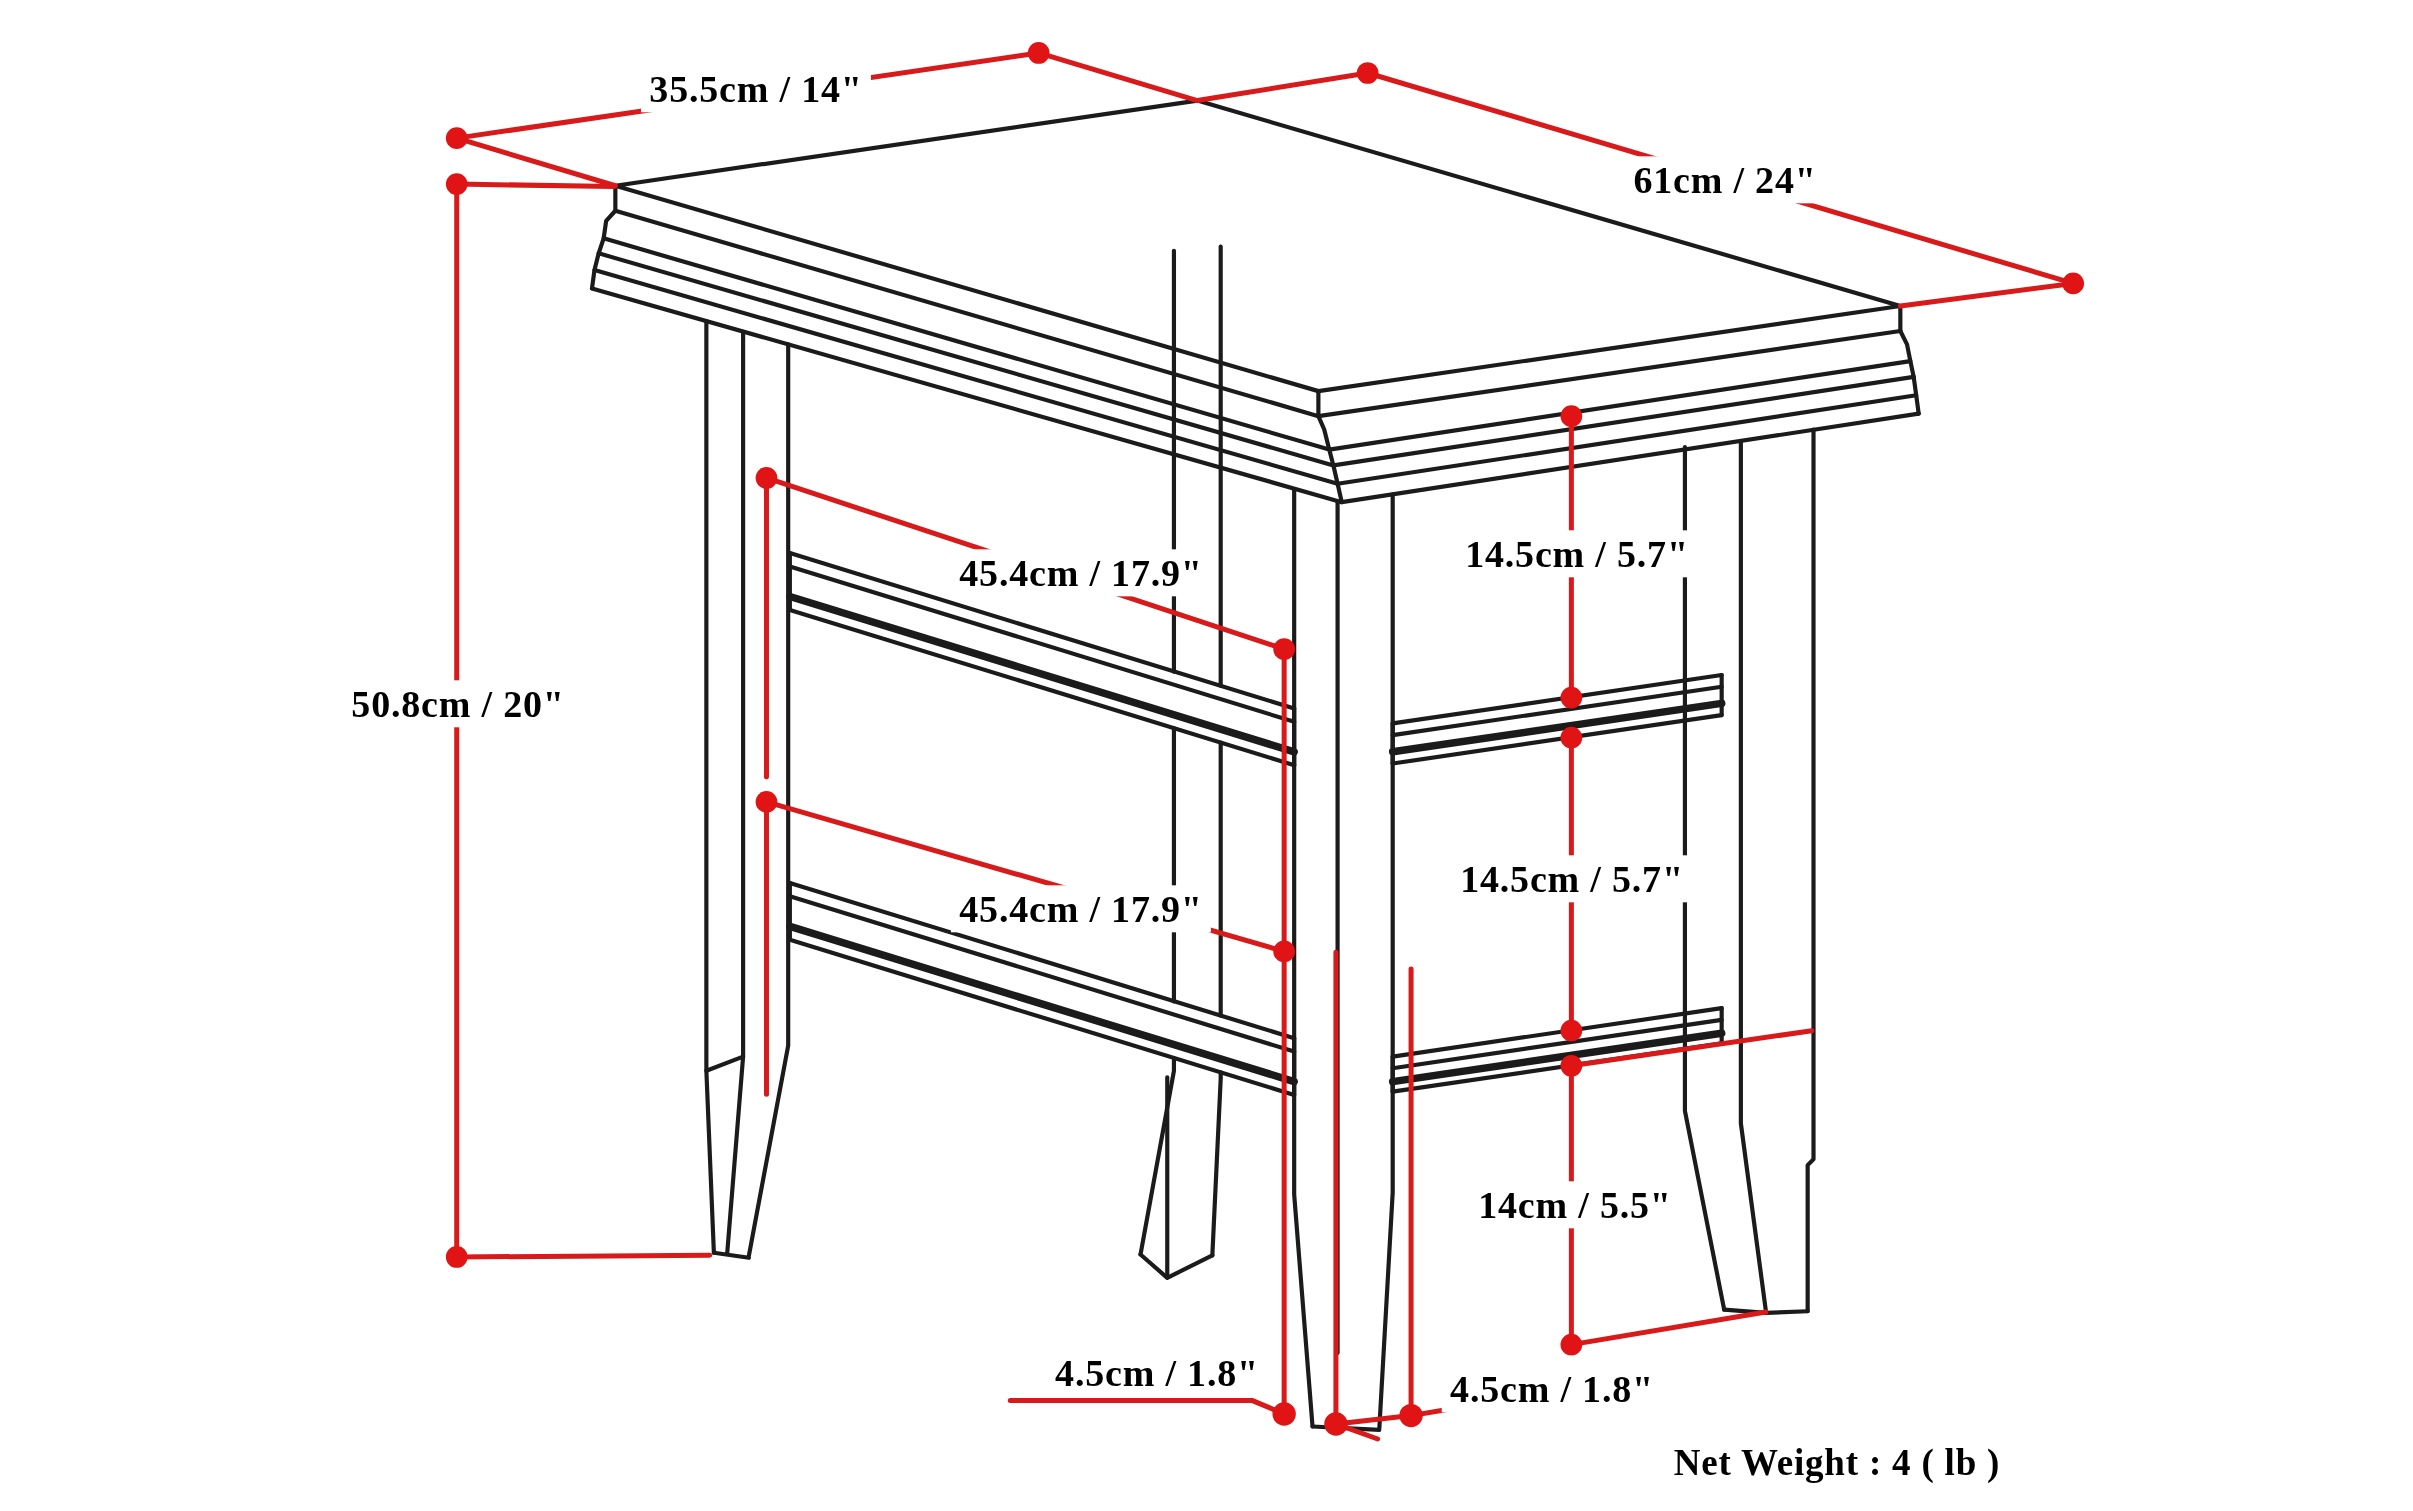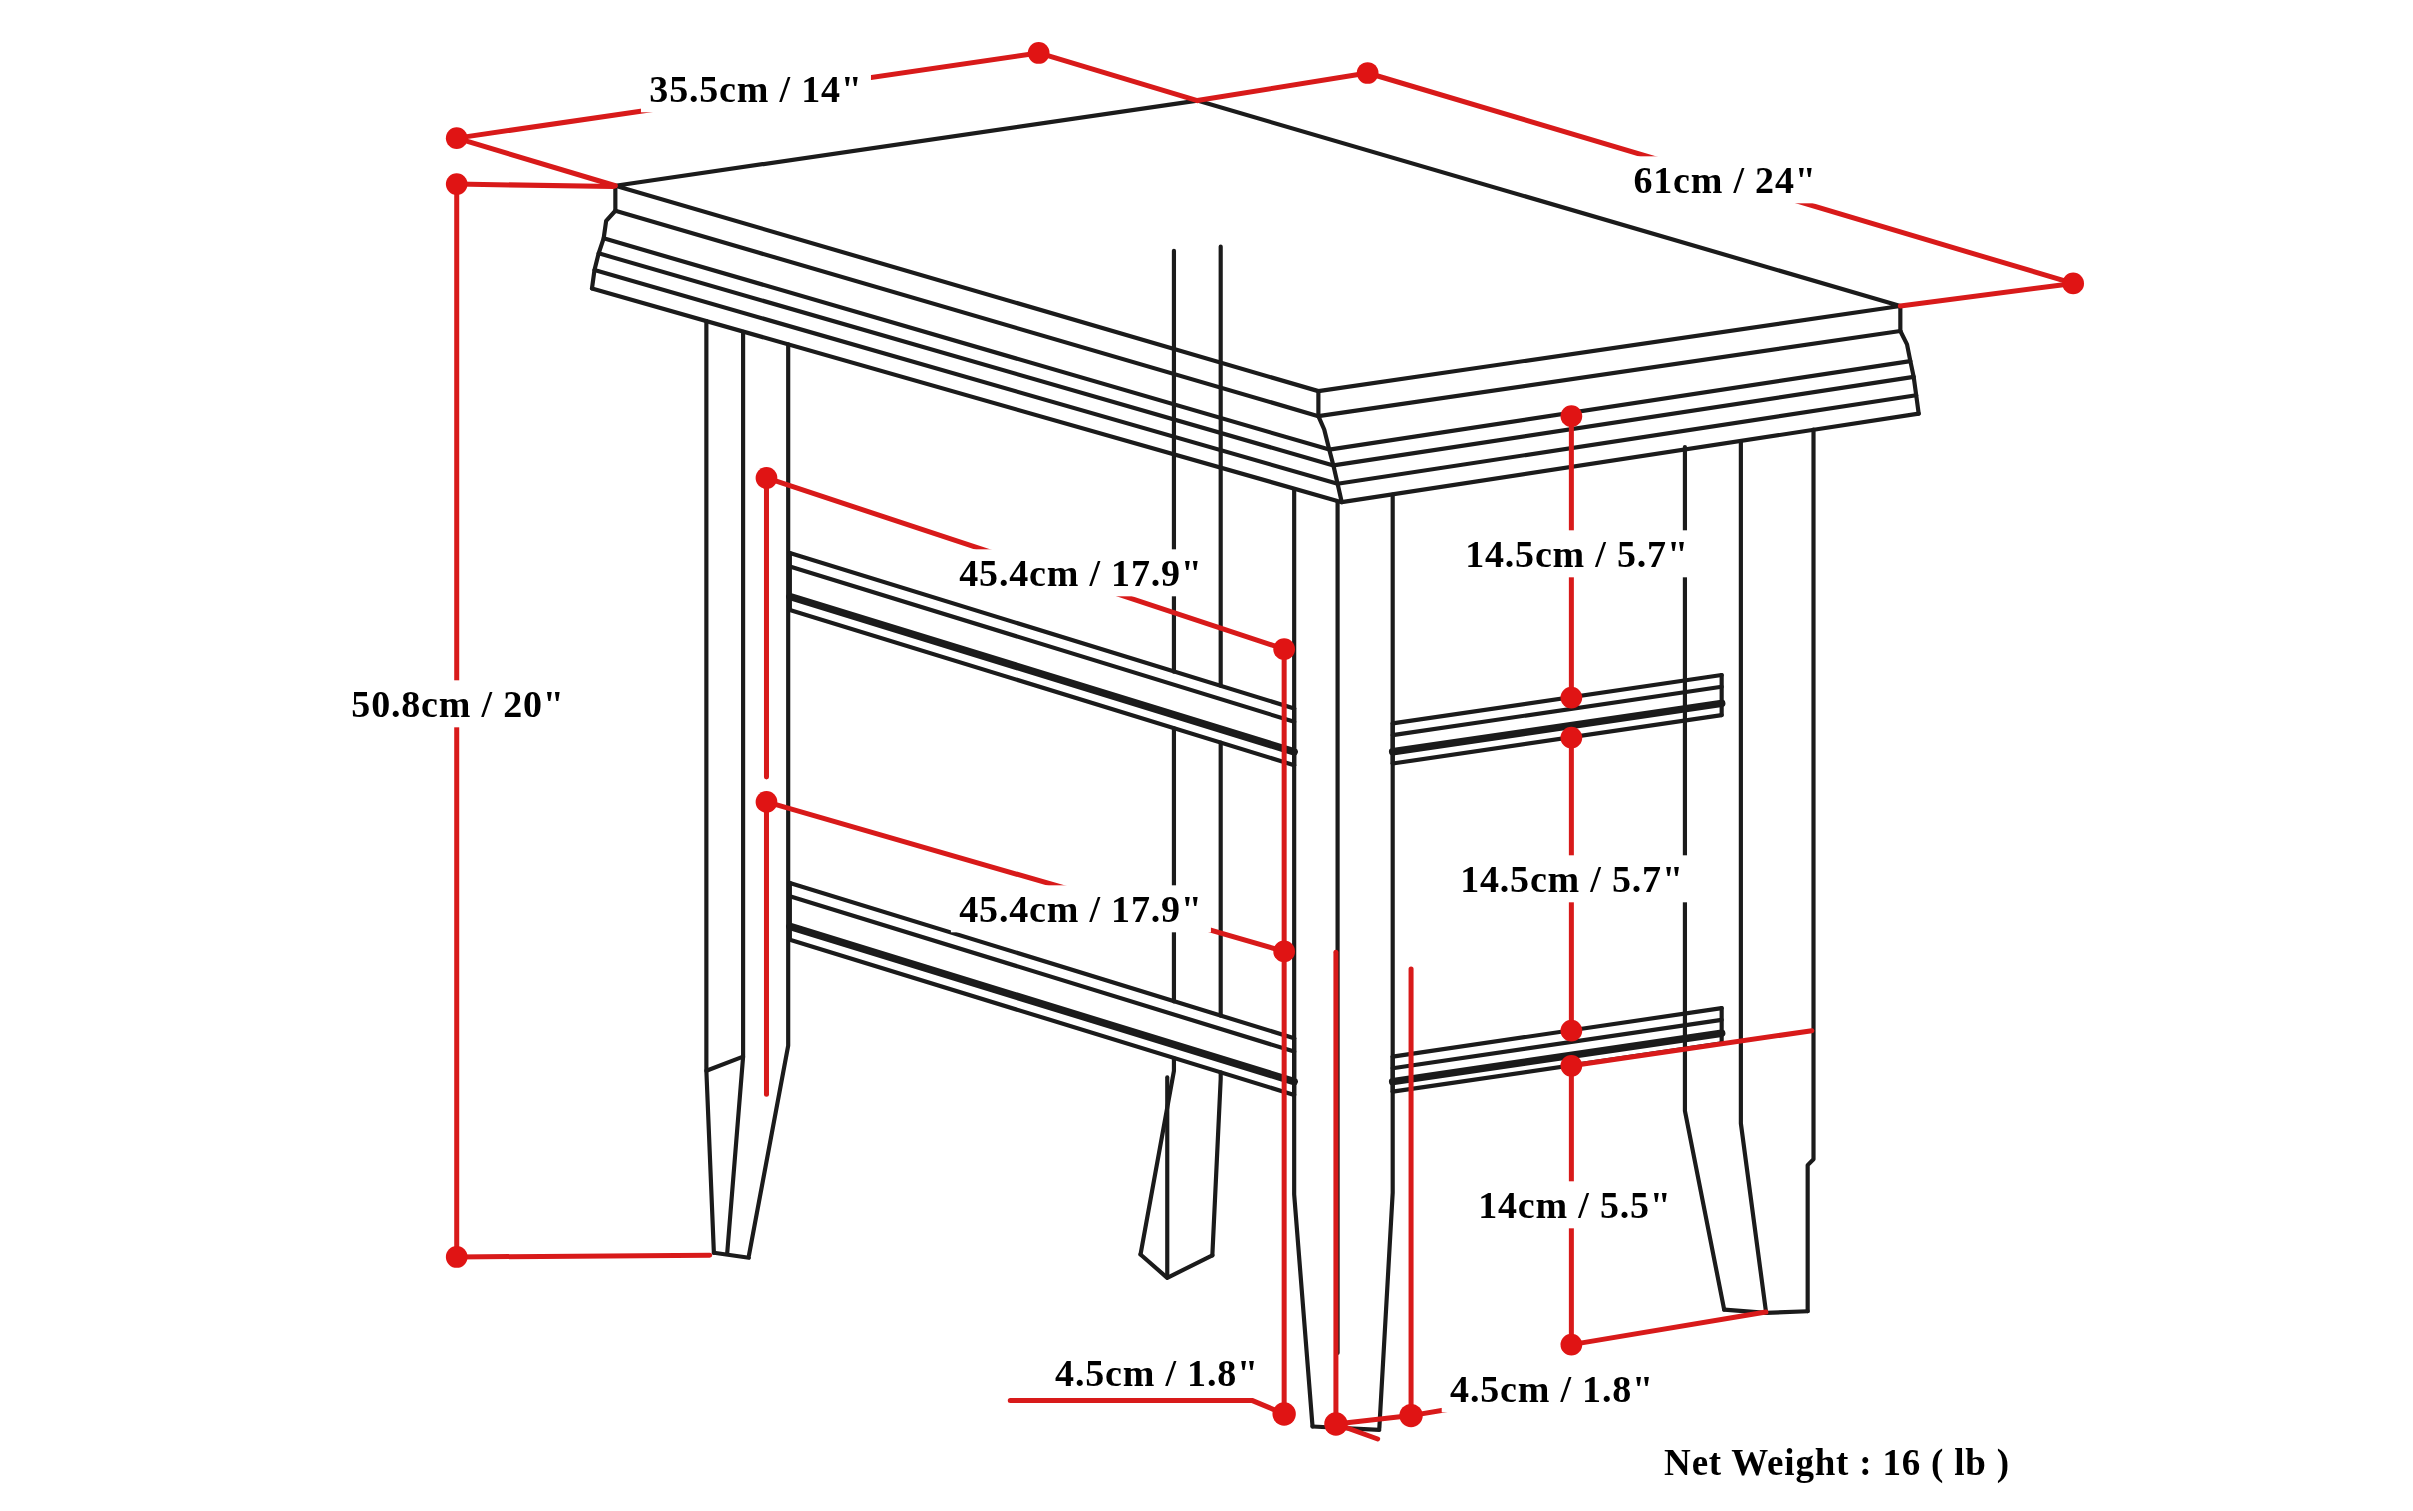--- a/index.html
+++ b/index.html
@@ -178,16 +178,16 @@
   <div class="dim" style="left:1725px;top:180px;">61cm / 24"</div>
   <div class="dim" style="left:458px;top:704px;">50.8cm / 20"</div>
   <div class="dim" style="left:1081px;top:573px;">45.4cm / 17.9"</div>
   <div class="dim" style="left:1577px;top:554px;">14.5cm / 5.7"</div>
   <div class="dim" style="left:1081px;top:909px;">45.4cm / 17.9"</div>
   <div class="dim" style="left:1572px;top:879px;">14.5cm / 5.7"</div>
   <div class="dim" style="left:1575px;top:1205px;">14cm / 5.5"</div>
   <div class="dim" style="left:1157px;top:1373px;">4.5cm / 1.8"</div>
   <div class="dim" style="left:1552px;top:1389px;">4.5cm / 1.8"</div>
 
-  <div class="dim net" style="left:1837px;top:1462px;">Net Weight : 16 ( lb )</div>
+  <div class="dim net" style="left:1837px;top:1462px;">Net Weight : 4 ( lb )</div>
 
 </div>
 
 
 </body></html>

